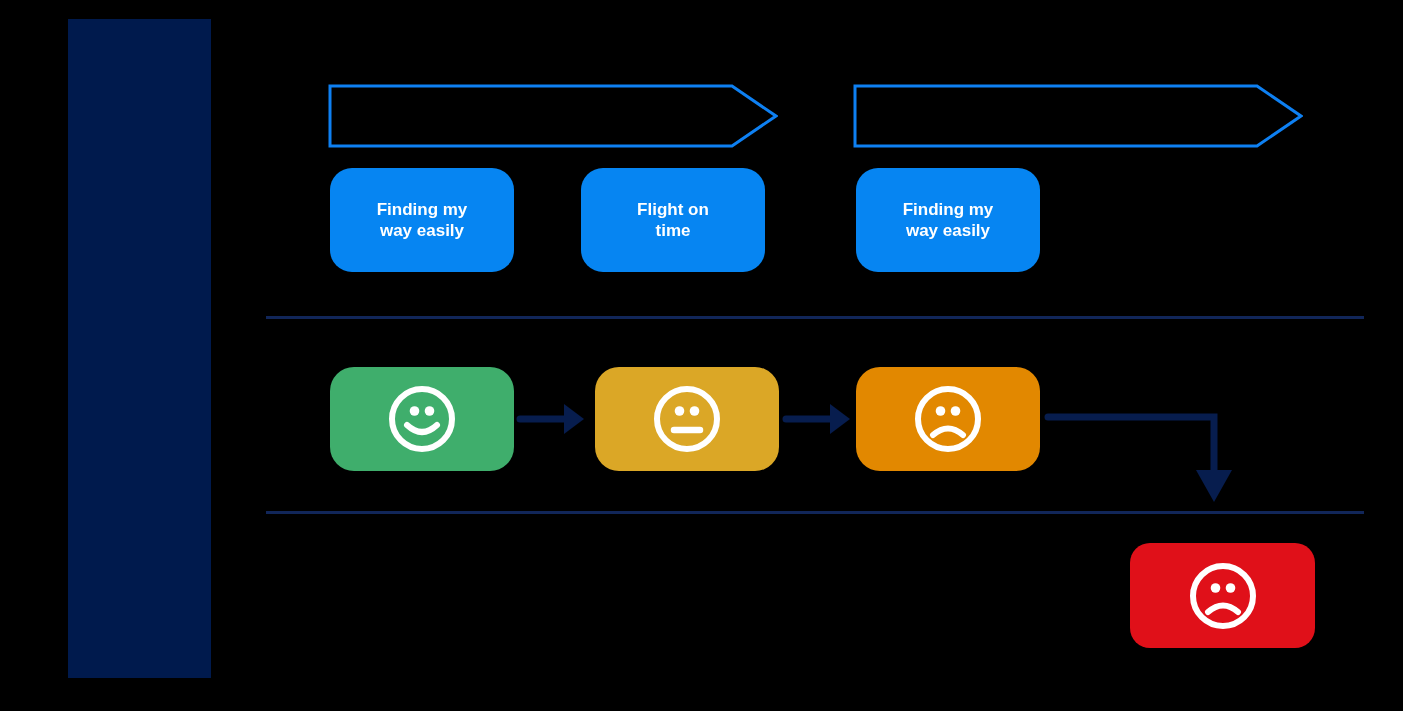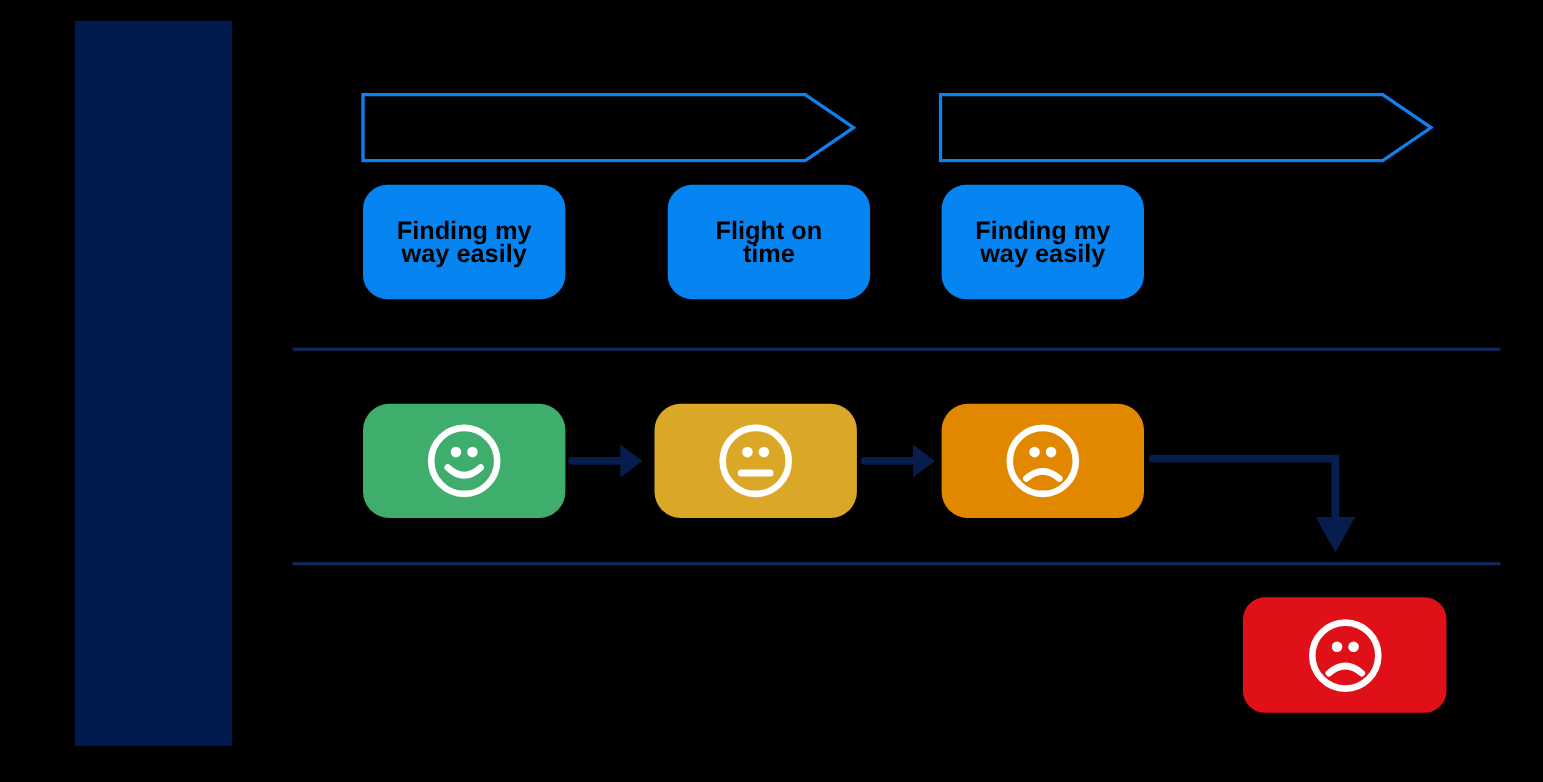--- a/index.html
+++ b/index.html
@@ -20,24 +20,24 @@
   .phase { left: 0; top: 84px; width: 450px; height: 64px; }
   .phase-1 { left: 328px; }
   .phase-2 { left: 853px; }
 
   .touchpoint {
     top: 168px; width: 184px; height: 104px;
     border-radius: 22px;
     display: flex; align-items: center; justify-content: center;
   }
   .tp-1 { left: 330px; }
-  .tp-2 { left: 607px; }
+  .tp-2 { left: 581px; }
   .tp-3 { left: 856px; }
   .tp-label {
-    color: #000000; font-weight: bold; font-size: 23px; line-height: 21px;
+    color: #ffffff; font-weight: bold; font-size: 17px; line-height: 21px;
     text-align: center; white-space: pre-line;
   }
 
   .divider { left: 266px; width: 1098px; height: 3px; }
   .divider-top { top: 316px; }
   .divider-bottom { top: 511px; }
 
   .emotion {
     top: 367px; width: 184px; height: 104px;
     border-radius: 24px;

